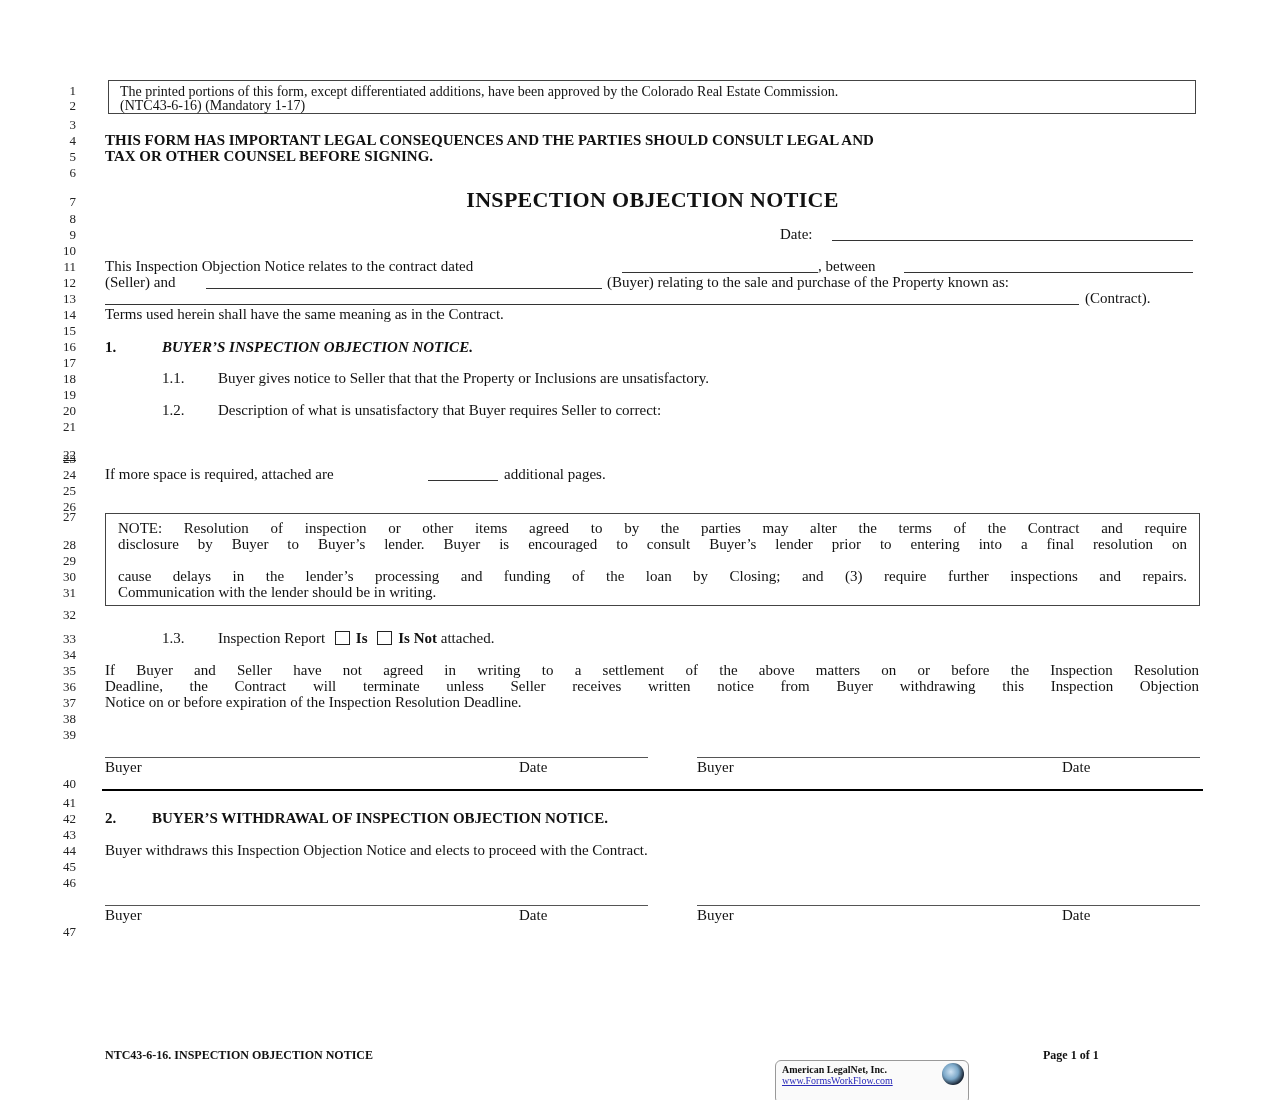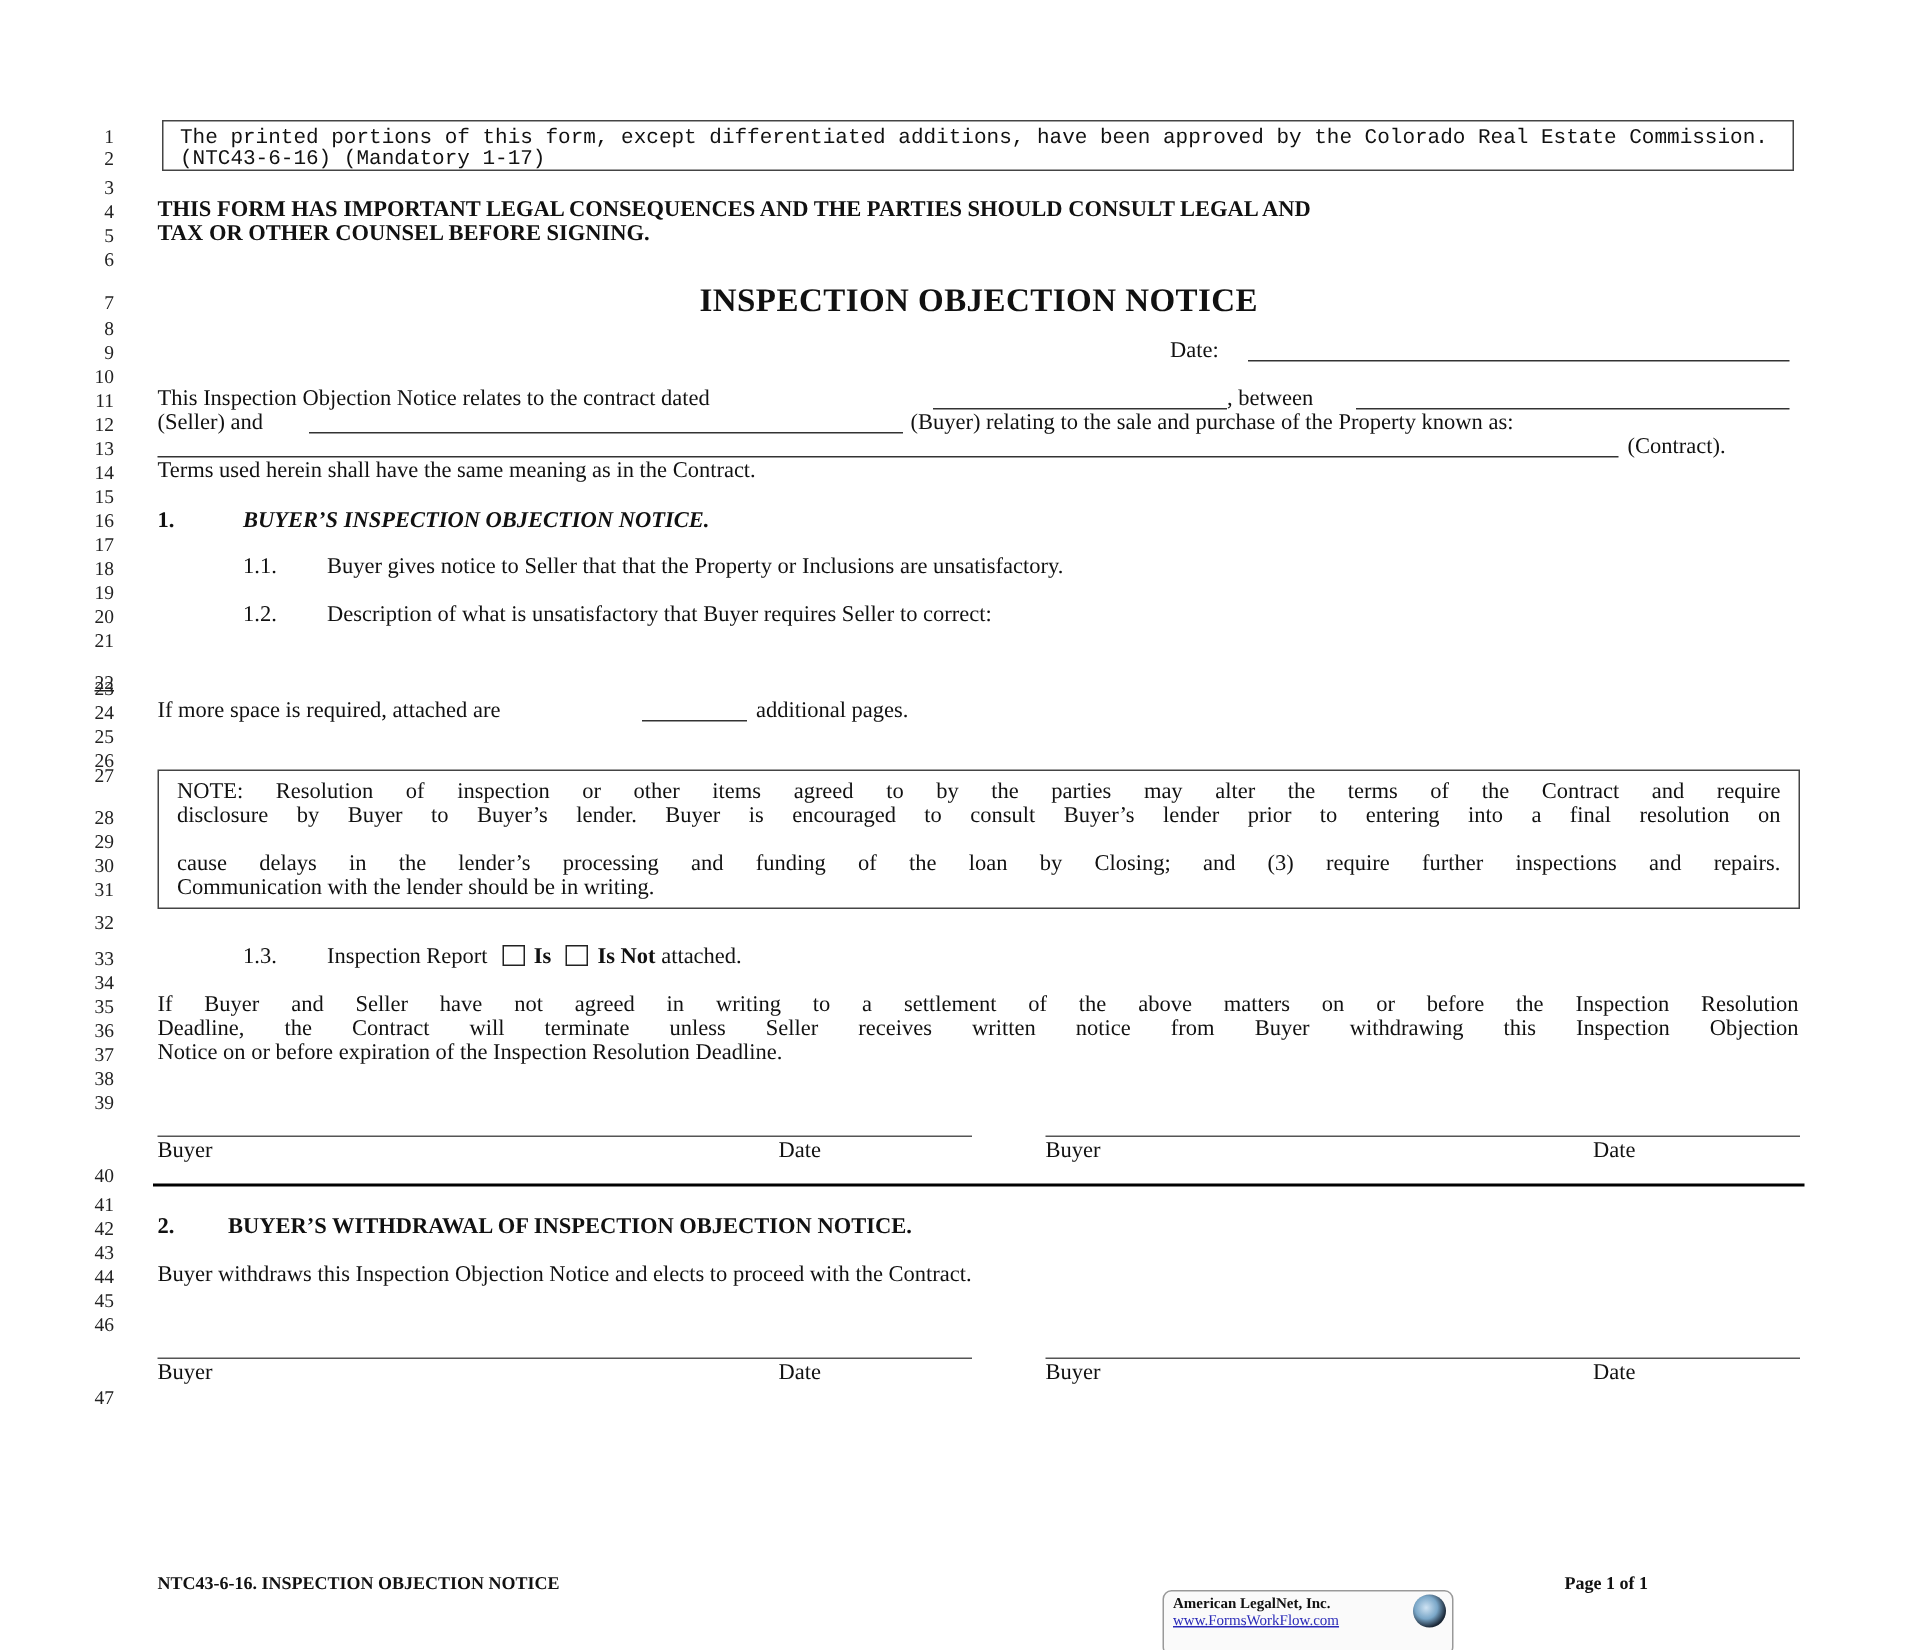--- a/index.html
+++ b/index.html
@@ -2,21 +2,21 @@
 <html><head>
 <meta charset="utf-8">
 <style>
   html, body { margin: 0; padding: 0; background: #ffffff; }
   body { width: 1275px; height: 1100px; position: relative; overflow: hidden;
          font-family: "Liberation Serif", "DejaVu Serif", serif; color: #111; }
   .ln { position: absolute; left: 52px; width: 24px; text-align: right; font-size: 13px; line-height: 16px; color: #222; }
   .t { position: absolute; font-size: 15px; line-height: 16px; white-space: nowrap; }
   .b { font-weight: bold; }
   .approval-box { position: absolute; left: 108px; top: 80px; width: 1088px; height: 34px;
-                  border: 1px solid #444; box-sizing: border-box; font-family: Liberation Mono, monospace; }
+                  border: 1px solid #444; box-sizing: border-box; }
   .approval-box .t { font-size: 14px; }
   .note-box { position: absolute; left: 105px; top: 513px; width: 1095px; height: 93px;
               border: 1px solid #444; box-sizing: border-box; }
   .note-line { position: absolute; left: 12px; right: 12px; font-size: 15px; line-height: 16px;
                text-align: justify; text-align-last: justify; white-space: nowrap; }
   .note-line.last { text-align-last: left; }
   .just { position: absolute; left: 105px; width: 1094px; font-size: 15px; line-height: 16px;
           text-align: justify; text-align-last: justify; white-space: nowrap; }
   .just.last { text-align-last: left; }
   .sig-line { position: absolute; height: 0; border-top: 1px solid #555; }

